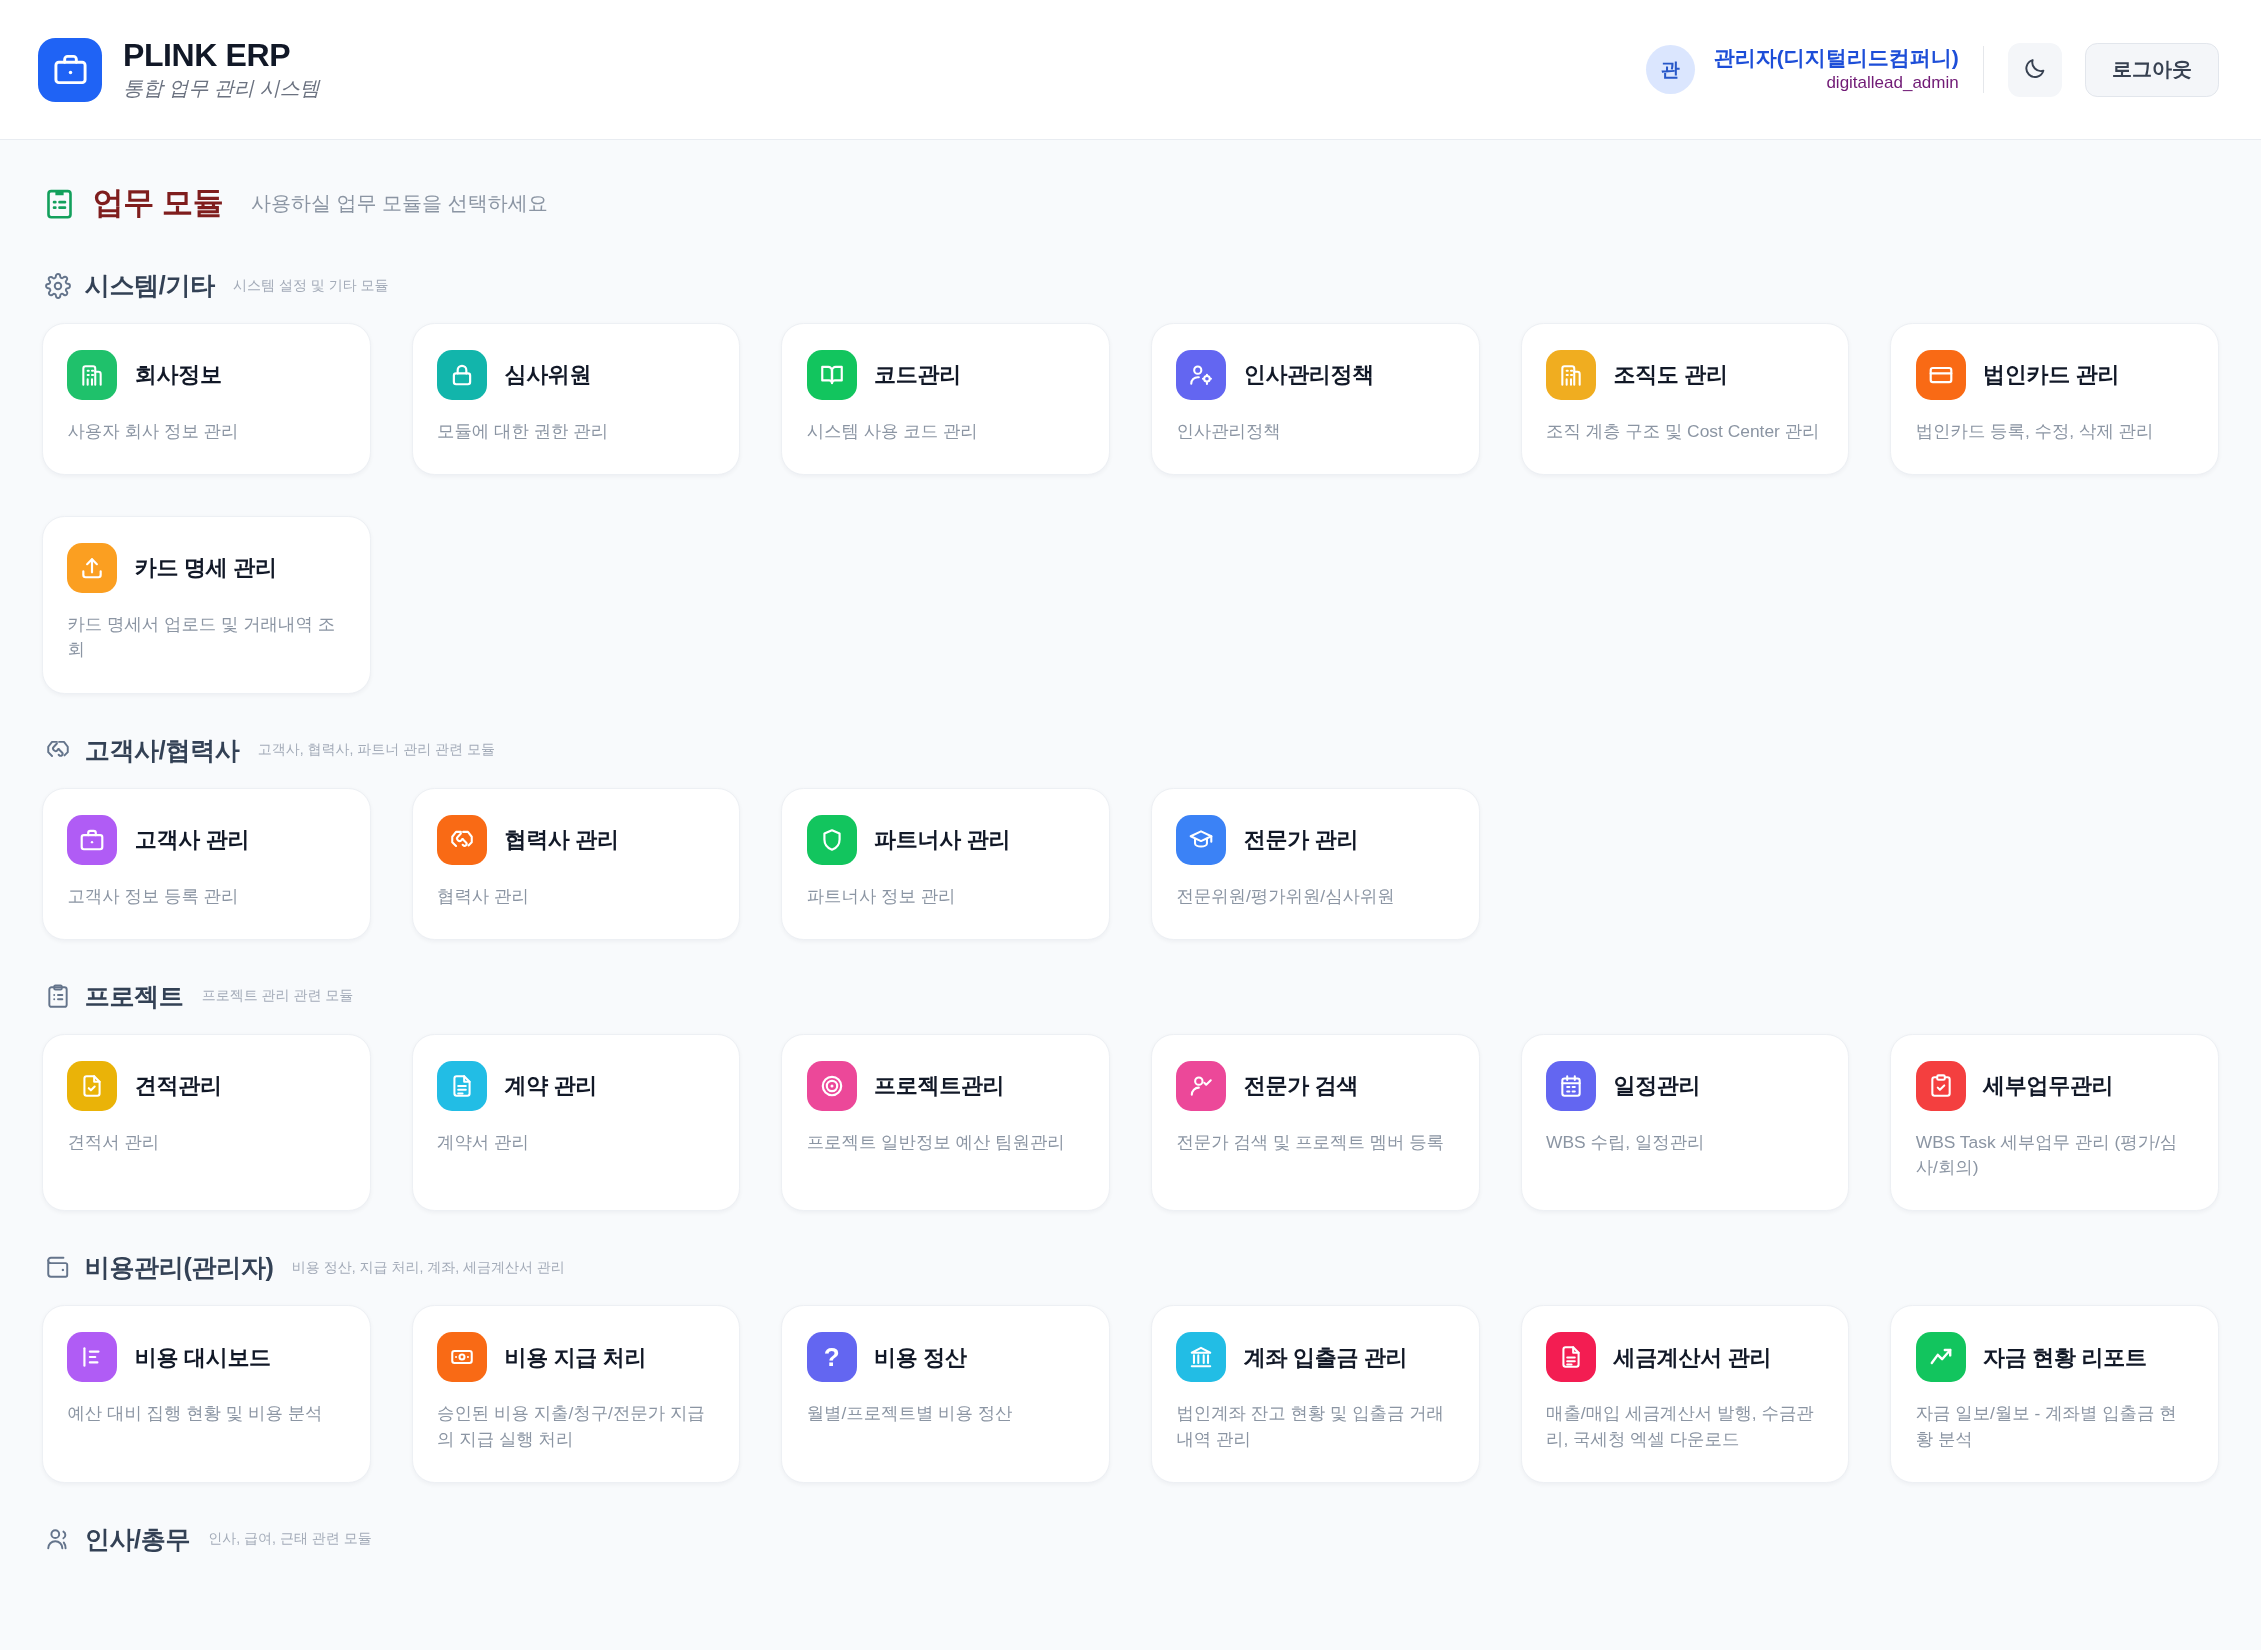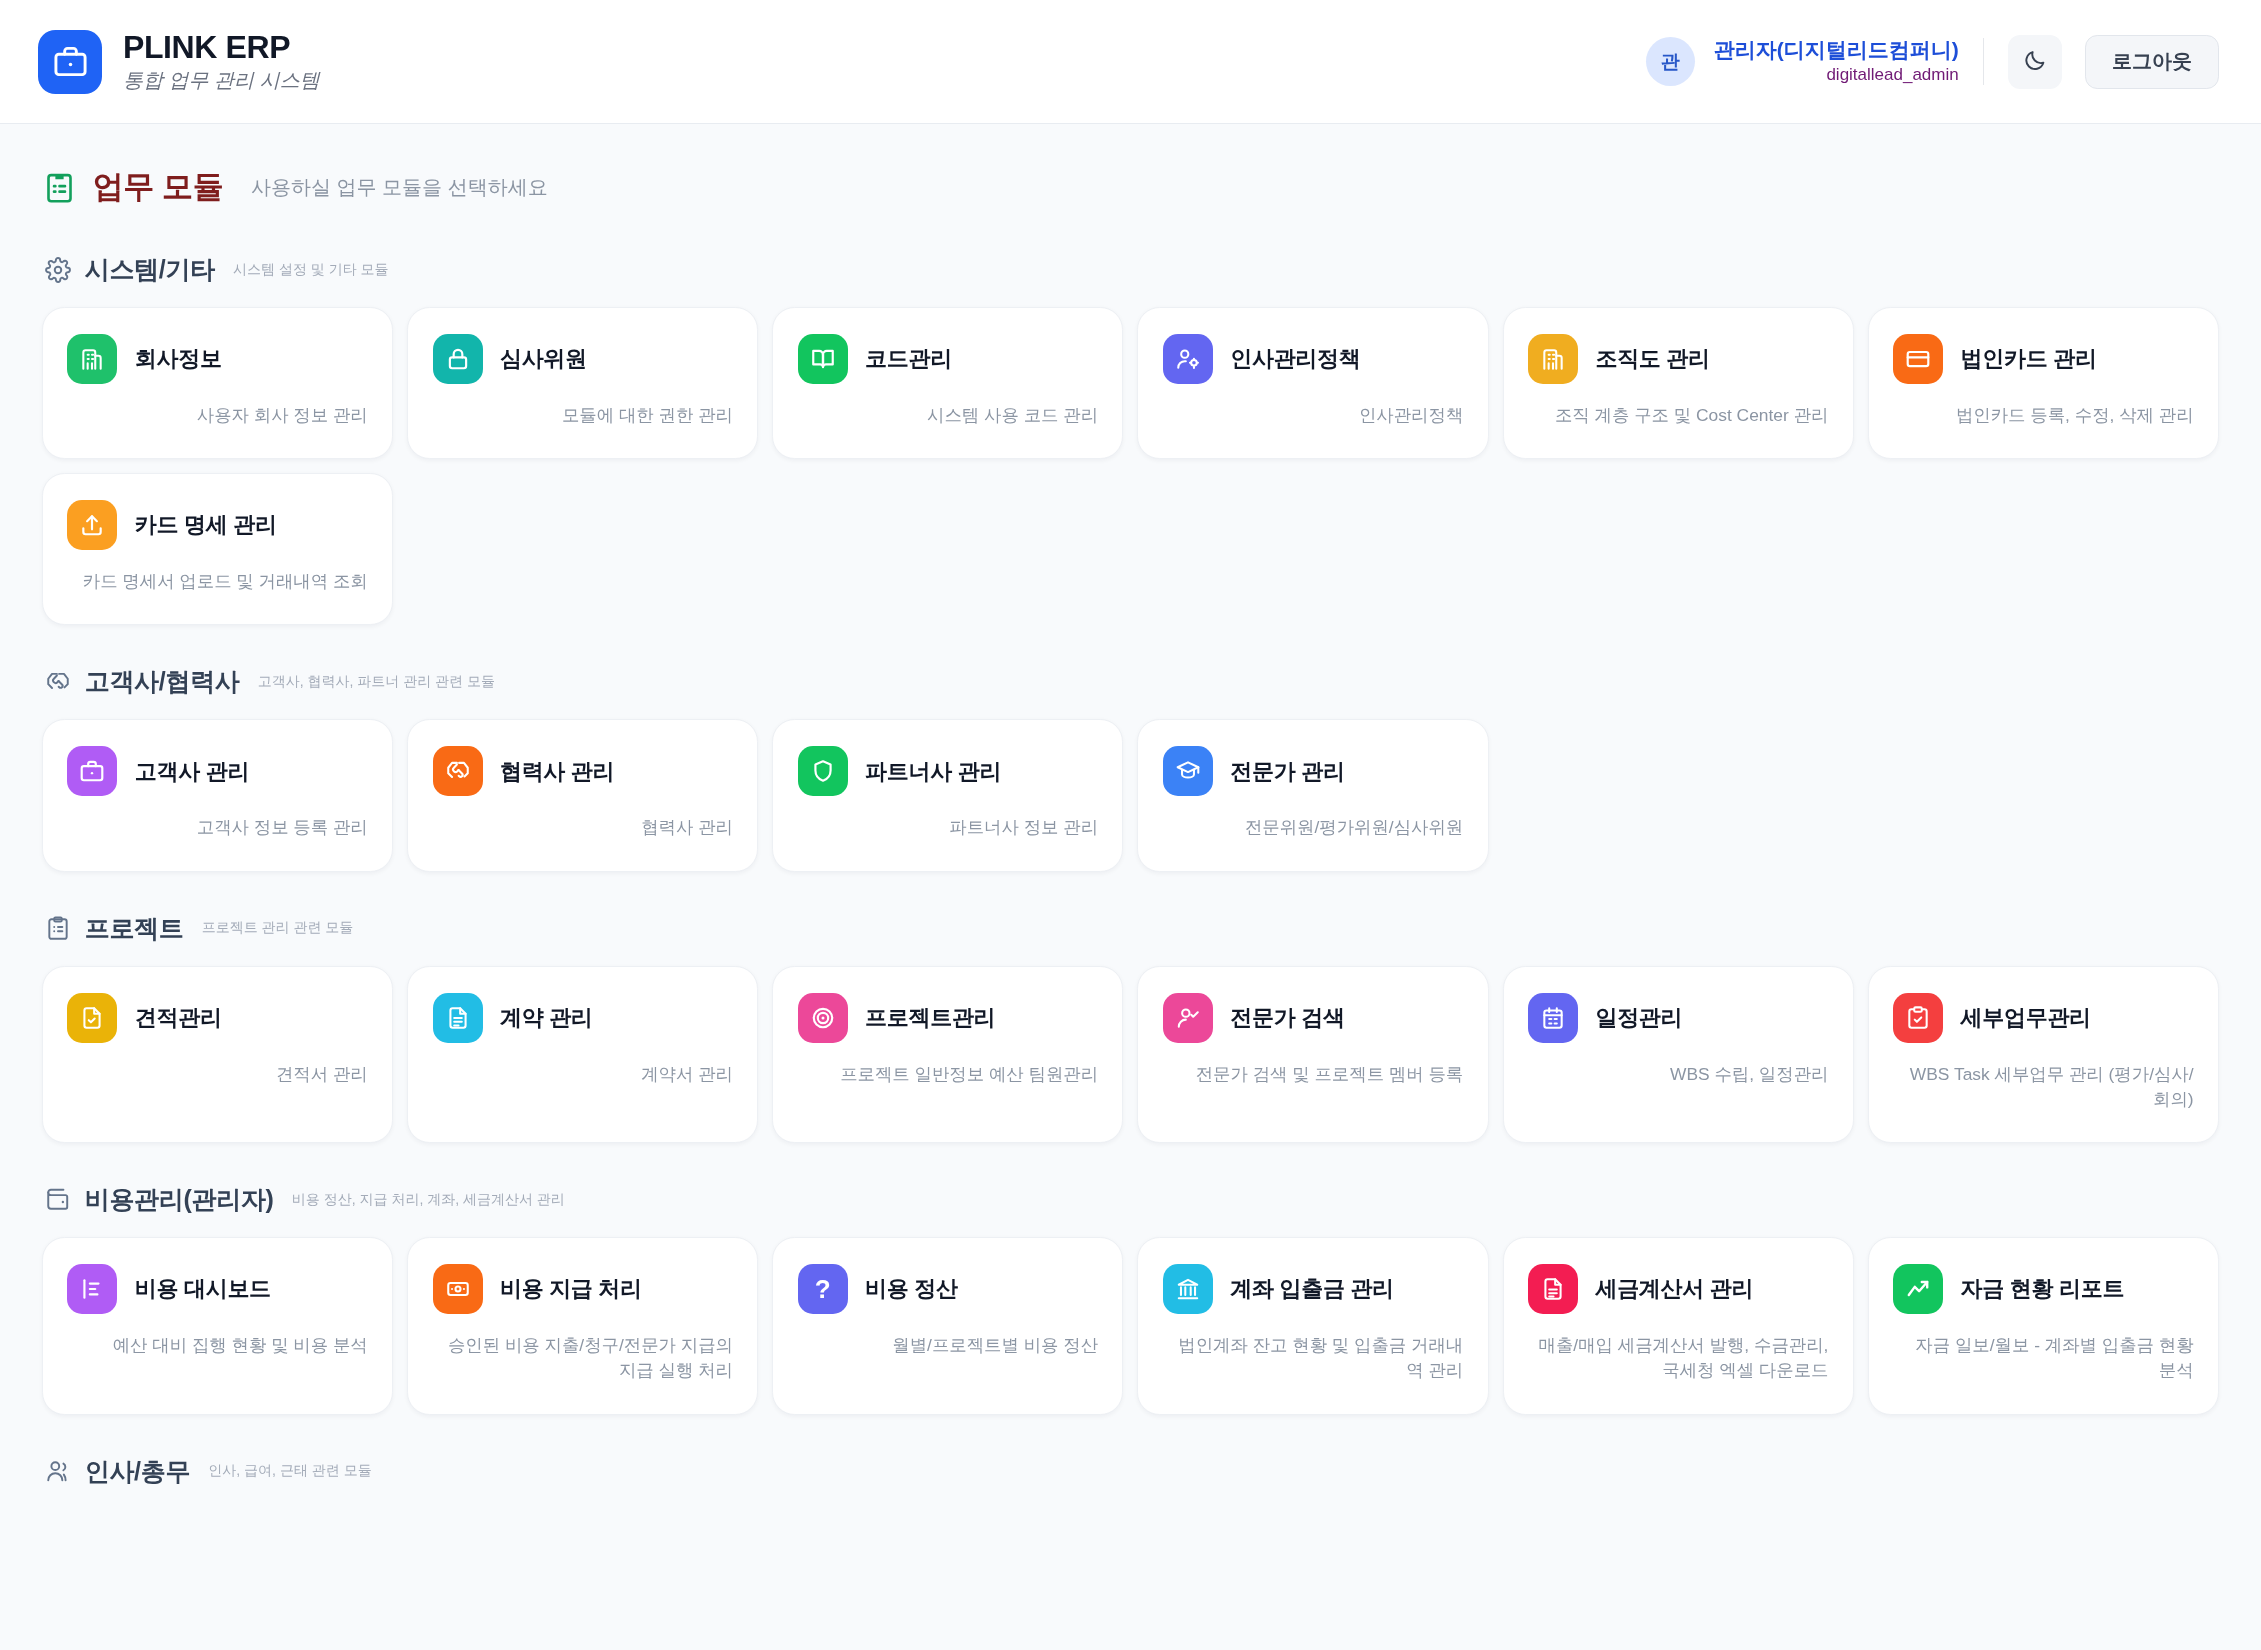--- a/index.html
+++ b/index.html
@@ -8,21 +8,21 @@
     width: 2261px;
     height: 1650px;
     overflow: hidden;
     background: #f8fafc;
     font-family: "Liberation Sans", "DejaVu Sans", sans-serif;
     -webkit-font-smoothing: antialiased;
   }
 
   
   .topbar {
-    height: 124px;
+    height: 140px;
     background: #ffffff;
     border-bottom: 0.9px solid #e8ecf1;
     display: flex;
     align-items: center;
     justify-content: space-between;
     padding: 0 42px 0 38px;
   }
   .brand { display: flex; align-items: center; gap: 21px; }
   .brand-logo {
     width: 64px; height: 64px;
@@ -112,22 +112,21 @@
     padding-left: 1.7px;
   }
   .section-head .sicon { width: 28px; height: 28px; display:flex; align-items:center; justify-content:center; flex:none;}
   .section-head .sicon svg { width: 26px; height: 26px; }
   .section-head h2 { font-size: 25px; font-weight: 700; color: #334155; letter-spacing: -0.3px; }
   .section-head .ssub { font-size: 14px; color: #a3abb8; margin-left: 5.2px; }
 
   .grid {
     display: grid;
     grid-template-columns: repeat(6, 1fr);
-    gap: 14px;
-    text-align: right;
+    gap: 41px;
   }
   .card {
     background: #ffffff;
     border: 0.9px solid #edf0f4;
     border-radius: 22.6px;
     padding: 26px 24.4px 30px 24.4px;
     min-height: 144px;
     box-shadow: 0 1.7px 4.4px rgba(15,23,42,0.045);
     cursor: pointer;
     display: flex;

